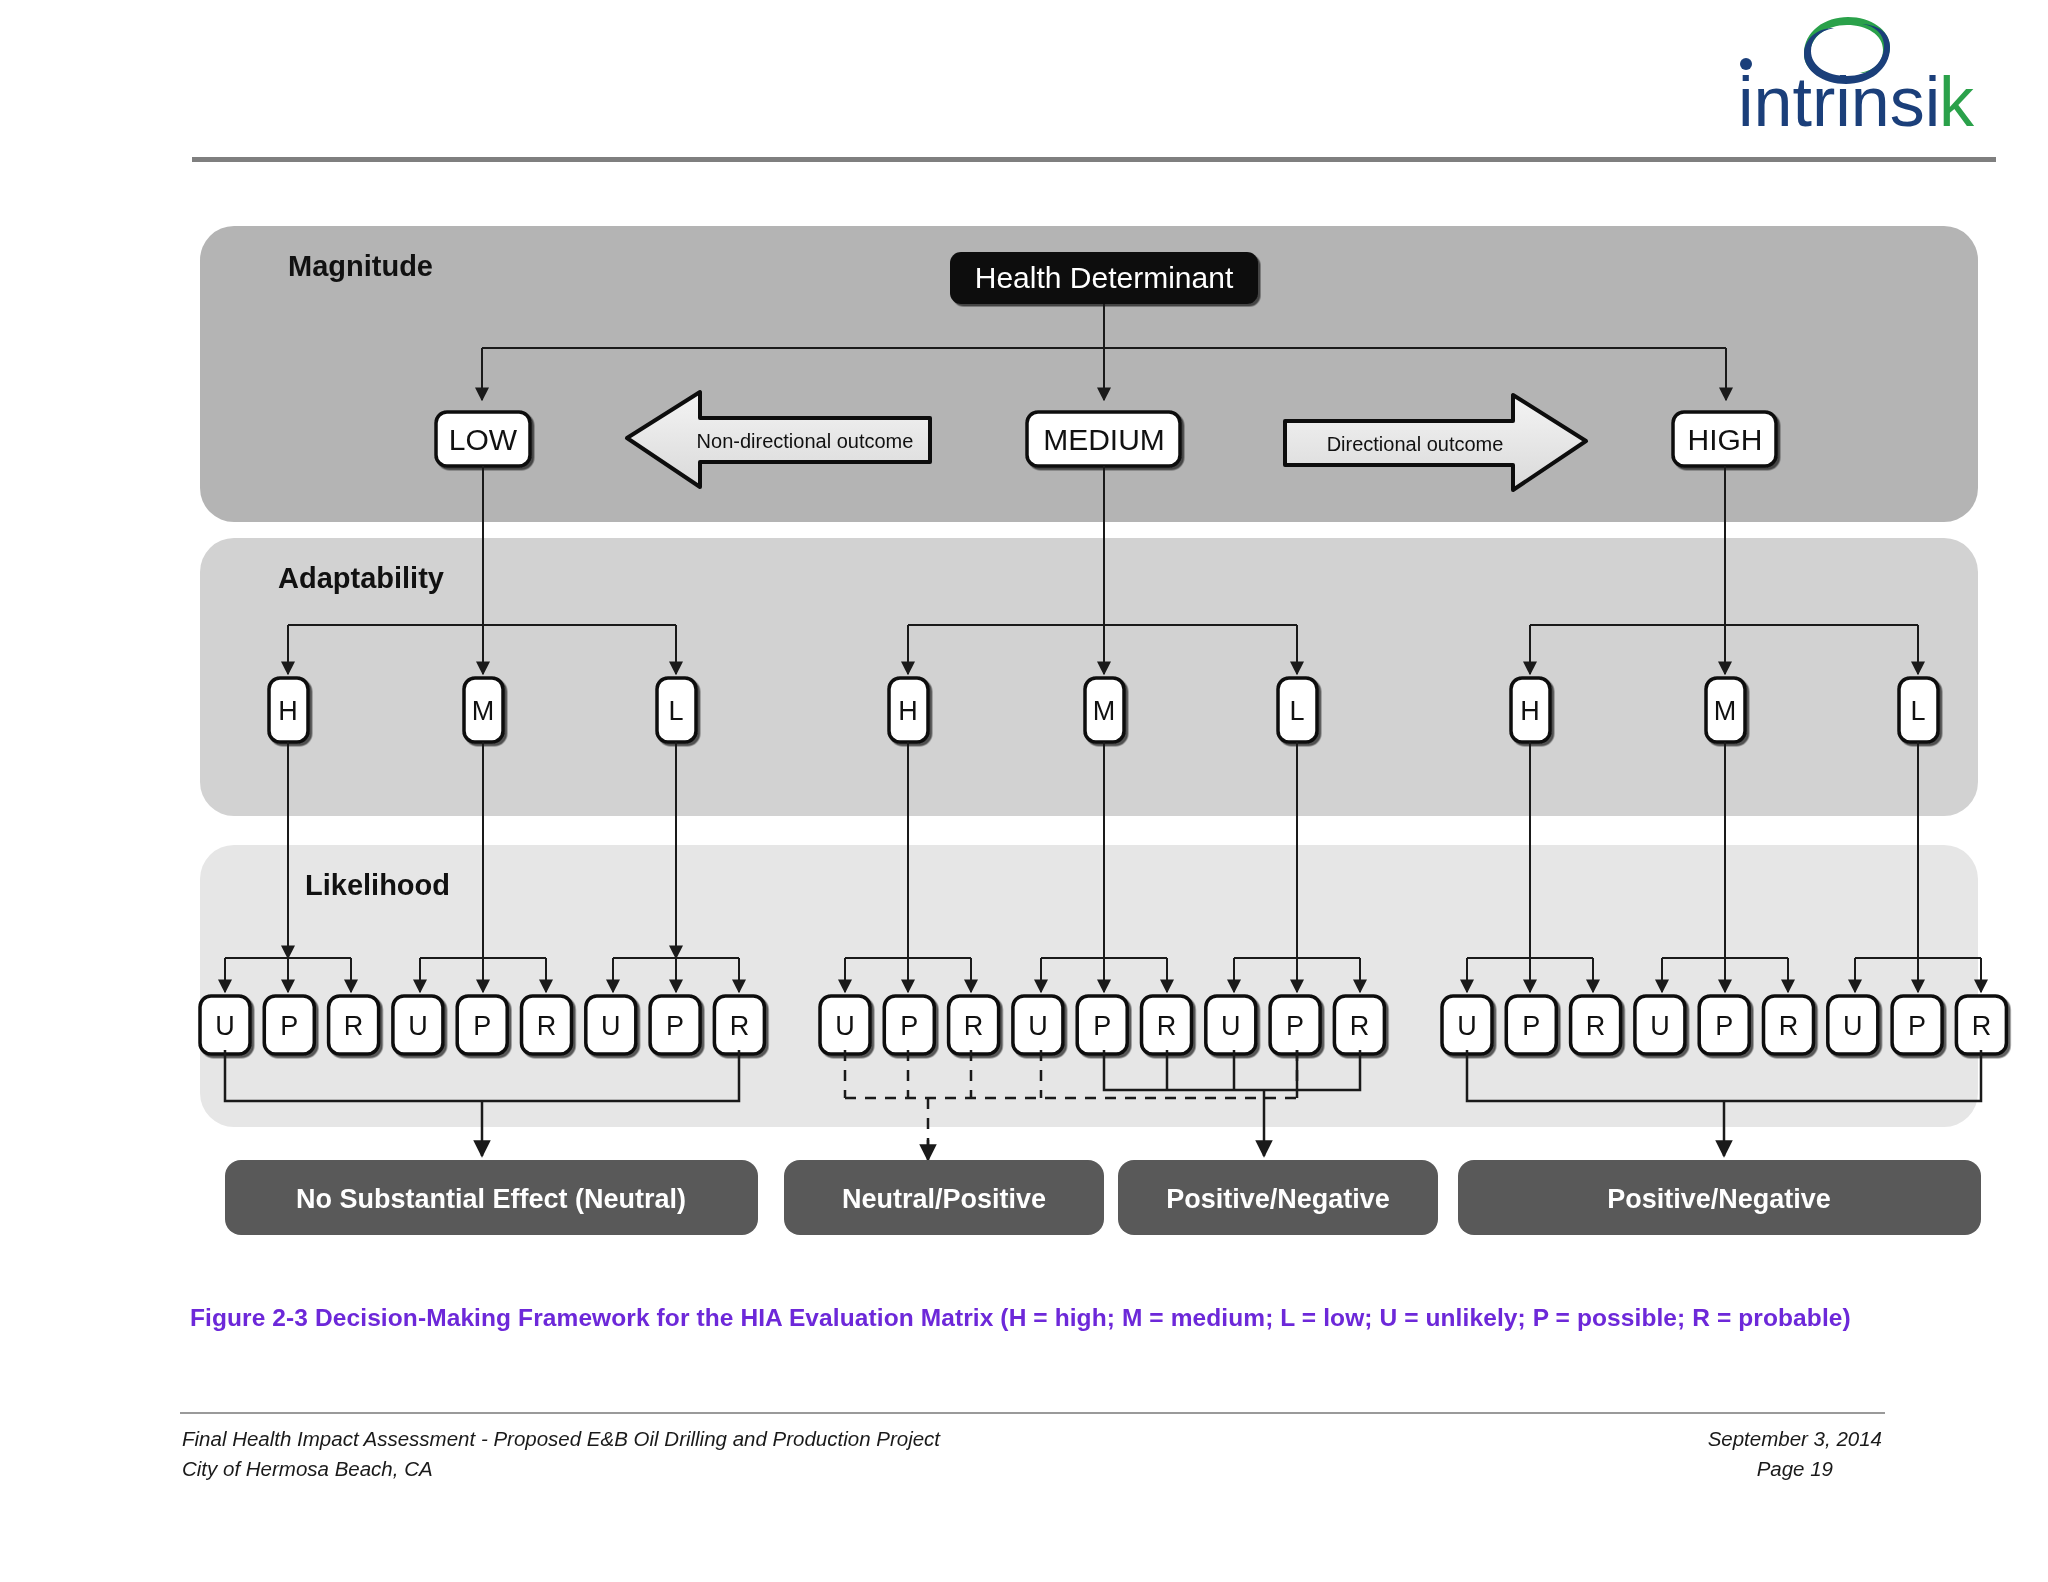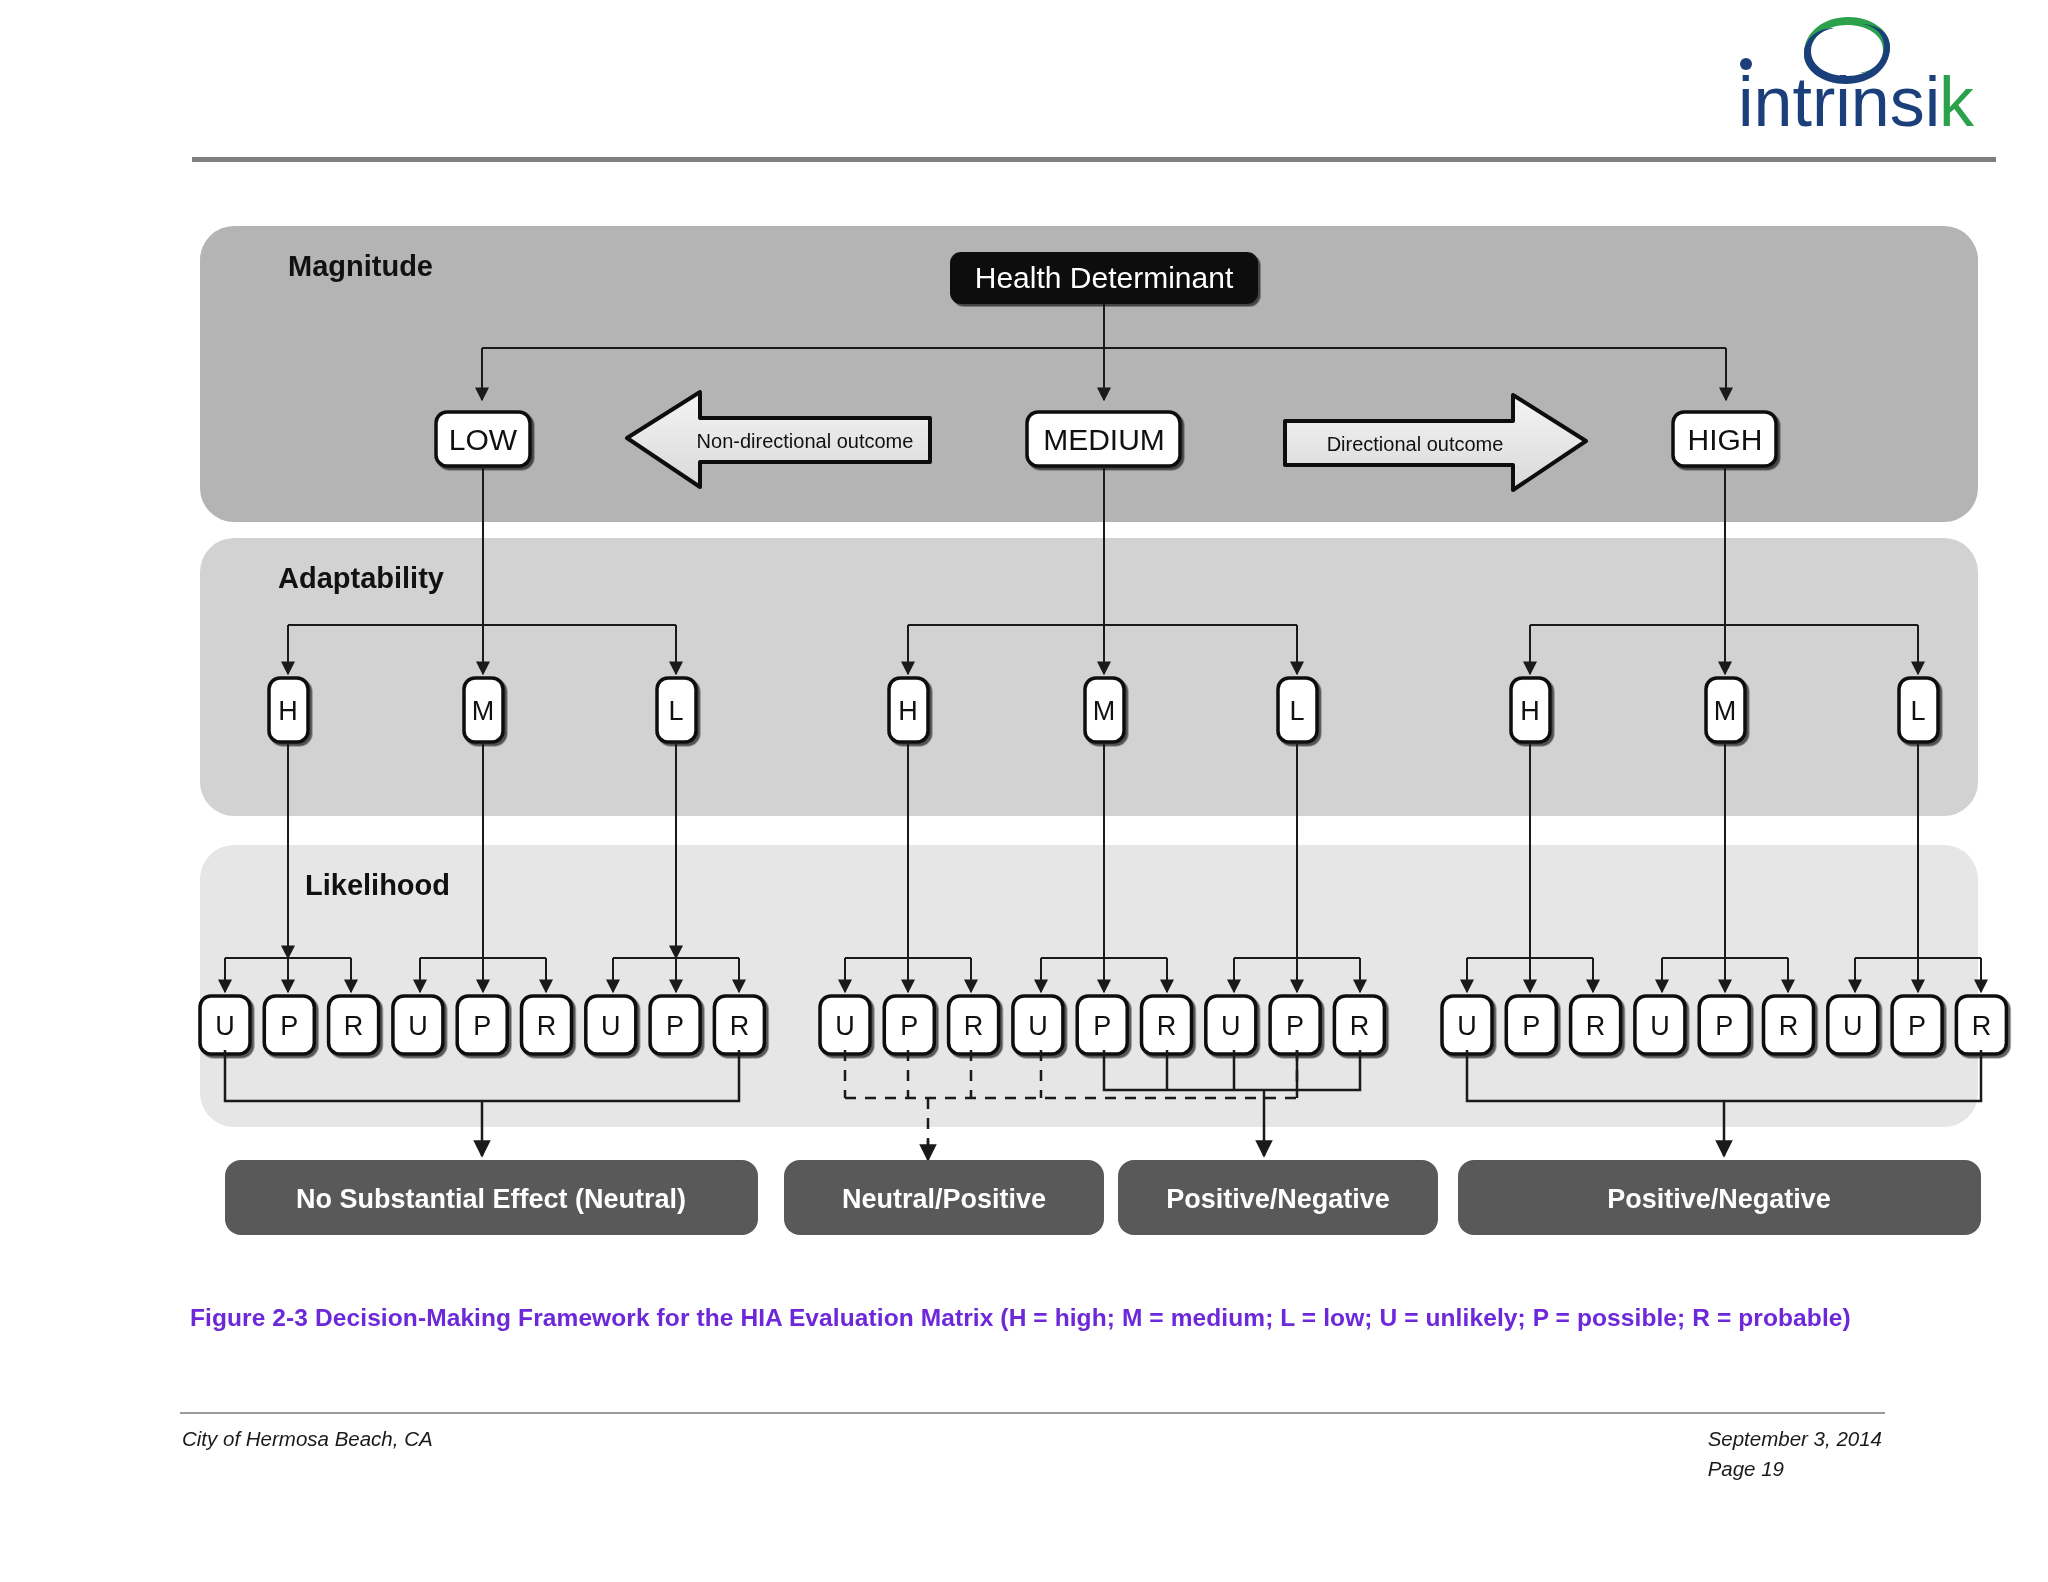--- a/index.html
+++ b/index.html
@@ -38,21 +38,21 @@
   
   #footer-rule {
     position:absolute; left:180px; top:1412px;
     width:1705px; height:2px; background:#9a9a9a;
   }
   #footer {
     position:absolute; left:182px; top:1424px; width:1700px;
     display:flex; justify-content:space-between;
     font-size:20.5px; font-style:italic; color:#1a1a1a; line-height:1.45;
   }
-  #footer .right { text-align:left; }
+  #footer .right { text-align:center; }
 </style>
 </head>
 <body>
 
 <div class="page">
 
   <svg id="brand-logo" viewBox="0 0 300 118" aria-hidden="true">
 
     <path d="M104 40 C104 17 125 3 148 3 C171 3 190 16 190 33 C190 49 176 59 160 59 C176 56 183 47 183 36 C183 21 167 11 147 11 C126 11 110 23 110 41 C110 53 119 61 132 63 C114 62 104 53 104 40 Z" fill="#2aa14a"></path>
     <path d="M190 33 C190 56 169 70 146 70 C123 70 104 57 104 40 C104 24 118 14 134 14 C118 17 111 26 111 37 C111 52 127 62 147 62 C168 62 184 50 184 32 C184 20 175 12 162 10 C180 11 190 20 190 33 Z" fill="#1b3f7a"></path>
@@ -394,20 +394,21 @@
         <text x="1719" y="1208" text-anchor="middle" font-size="27" font-weight="bold" fill="#fff" font-family="'Liberation Sans', sans-serif">Positive/Negative</text>
       </g>
     </g>
   </svg>
 
   <div id="figure-caption">Figure 2-3   Decision-Making Framework for the HIA Evaluation Matrix (H = high; M = medium; L = low; U = unlikely; P = possible; R = probable)</div>
 
   <div id="footer-rule"></div>
   <div id="footer">
     <div class="left">
+      <div>Final Health Impact Assessment - Proposed E&amp;B Oil Drilling and Production Project</div>
       <div>City of Hermosa Beach, CA</div>
     </div>
     <div class="right">
       <div>September 3, 2014</div>
       <div>Page 19</div>
     </div>
   </div>
 
 </div>
 

